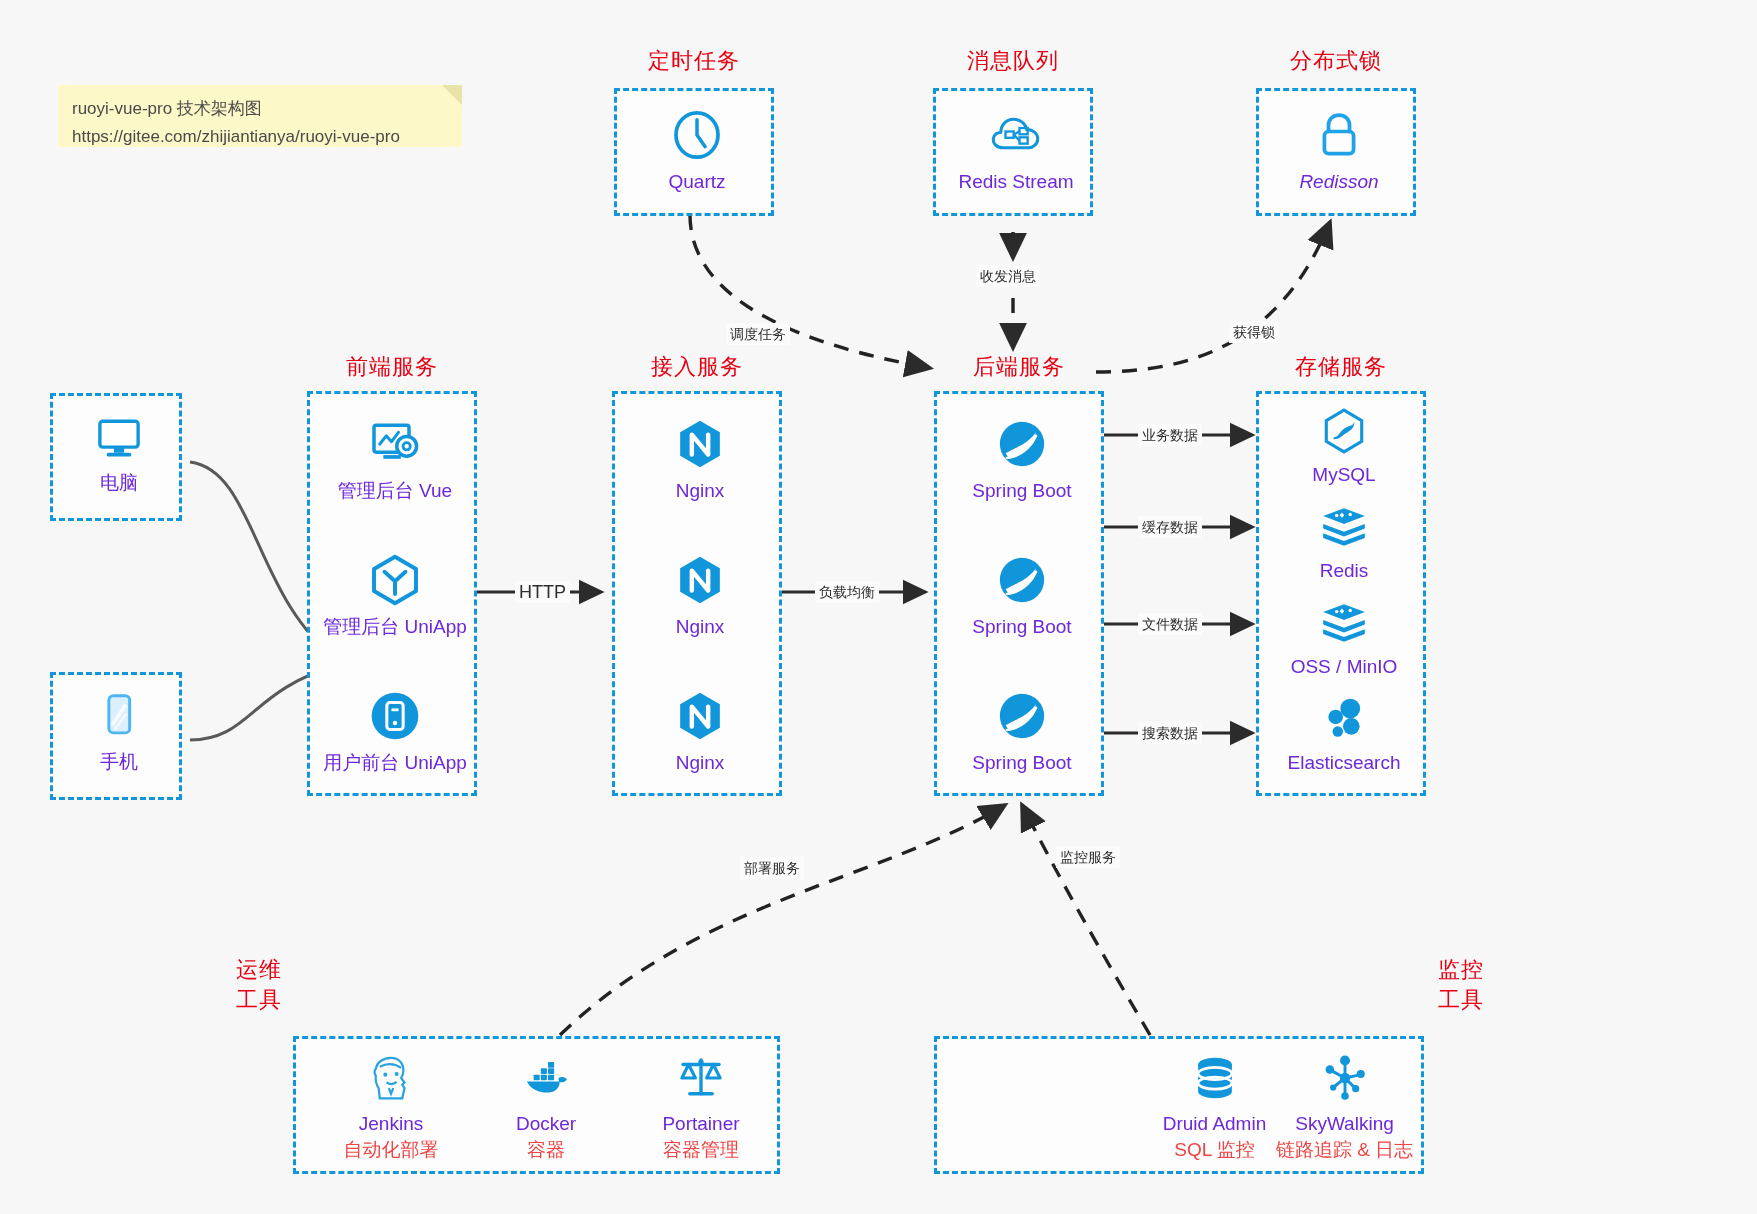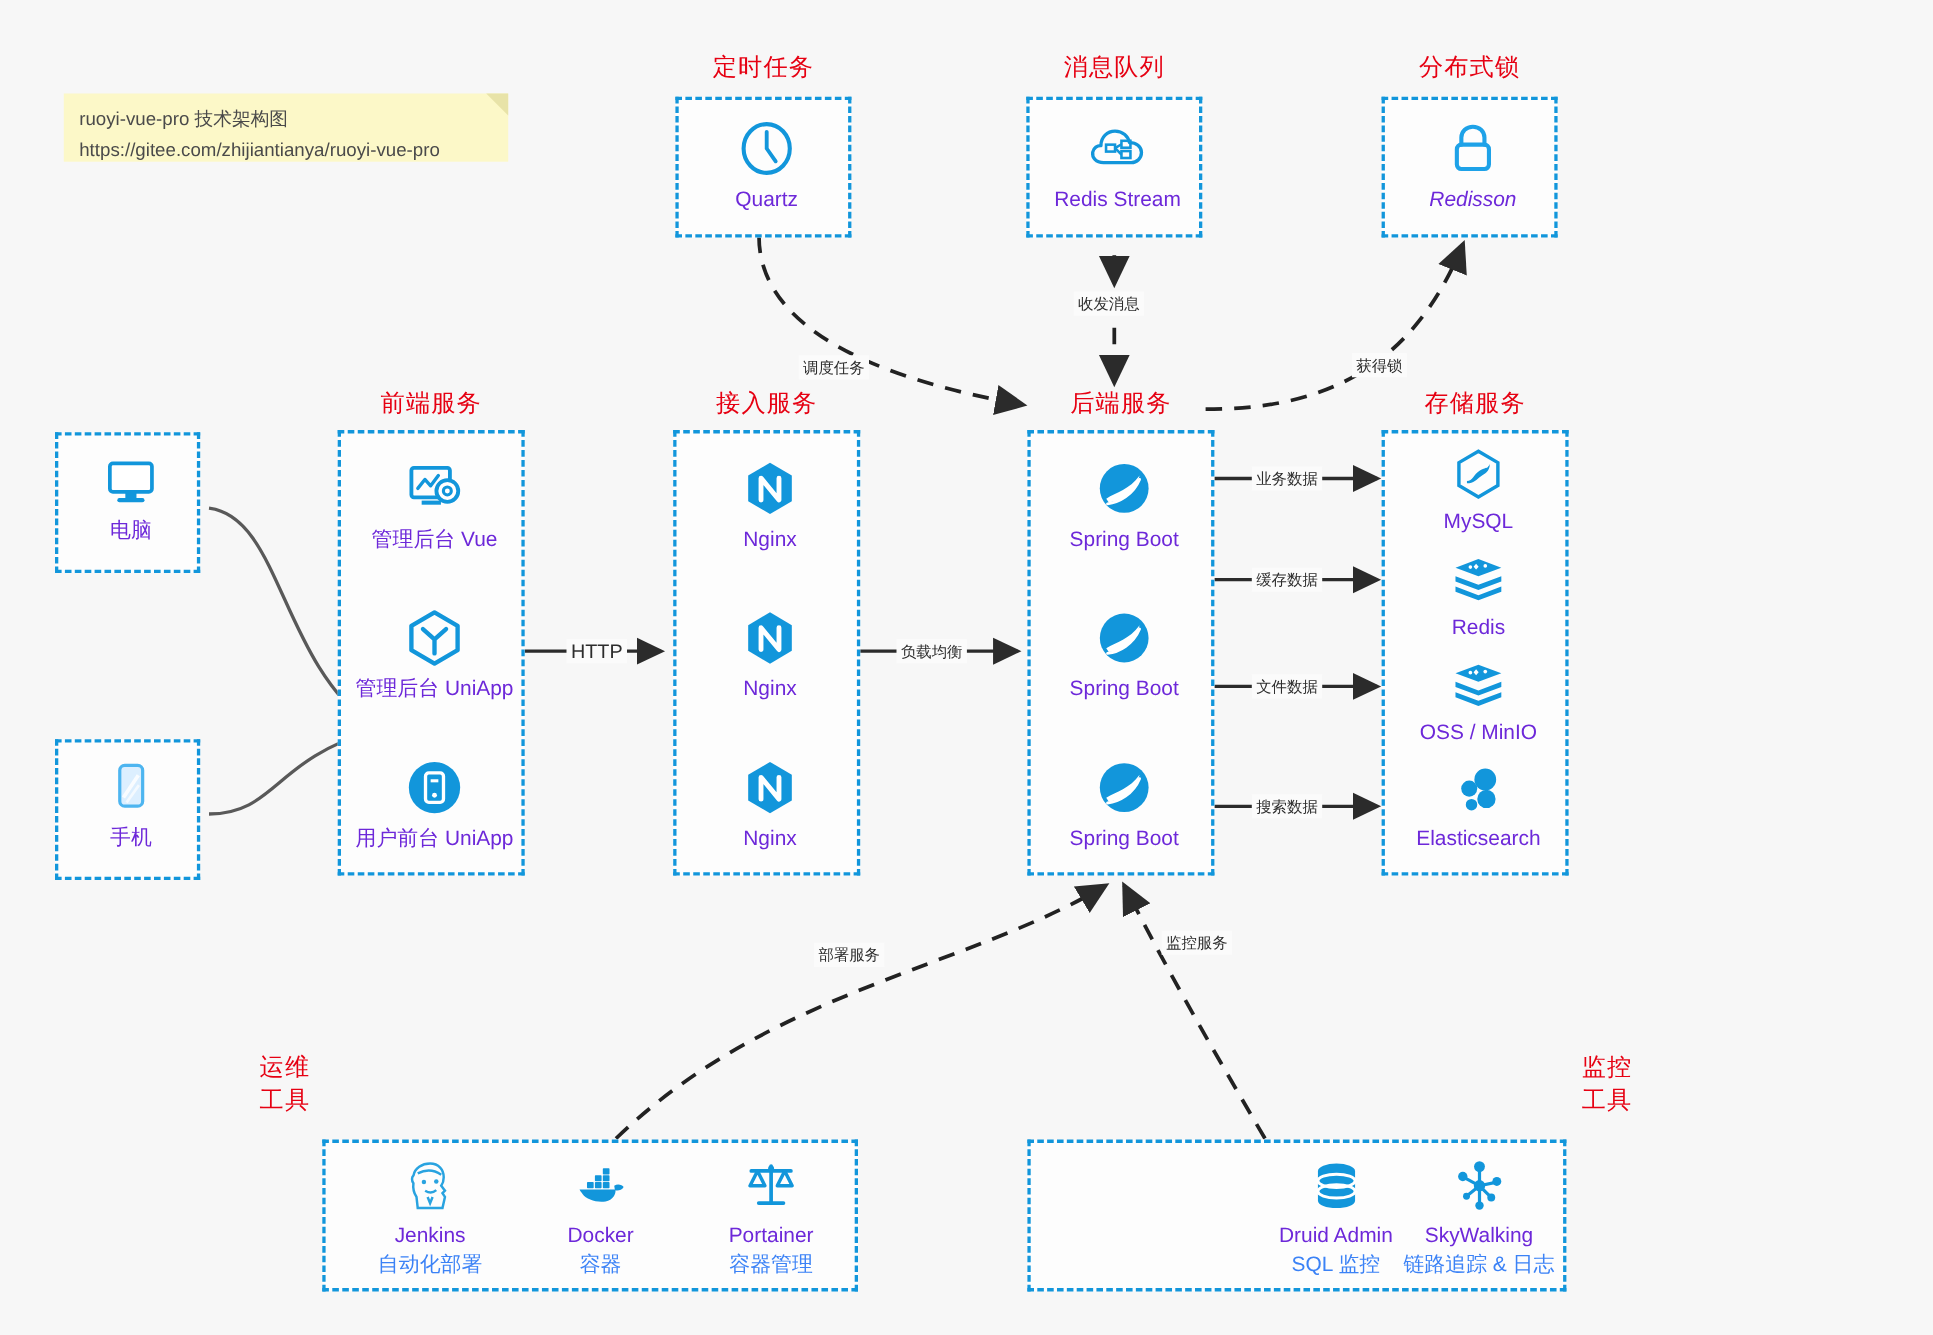--- a/index.html
+++ b/index.html
@@ -47,21 +47,21 @@
 
   
   .node{
     position:absolute;
     display:flex;flex-direction:column;align-items:center;justify-content:flex-start;
     width:160px;
   }
   .node .cap{
     margin-top:6px;font-size:19px;color:#6d28d9;white-space:nowrap;text-align:right;line-height:26px;
   }
-  .node .cap2{font-size:19px;color:#3b82f6;white-space:nowrap;text-align:center;line-height:26px;}
+  .node .cap2{font-size:19px;color:#ef4444;white-space:nowrap;text-align:center;line-height:26px;}
   .ic{display:block;}
 
   
   .elabel{
     position:absolute;background:#fbfbfb;padding:0 4px;
     font-size:18px;color:#2d2d2d;white-space:nowrap;line-height:22px;
   }
   .elabel.cn{font-size:14px;}
 </style>
 </head>

